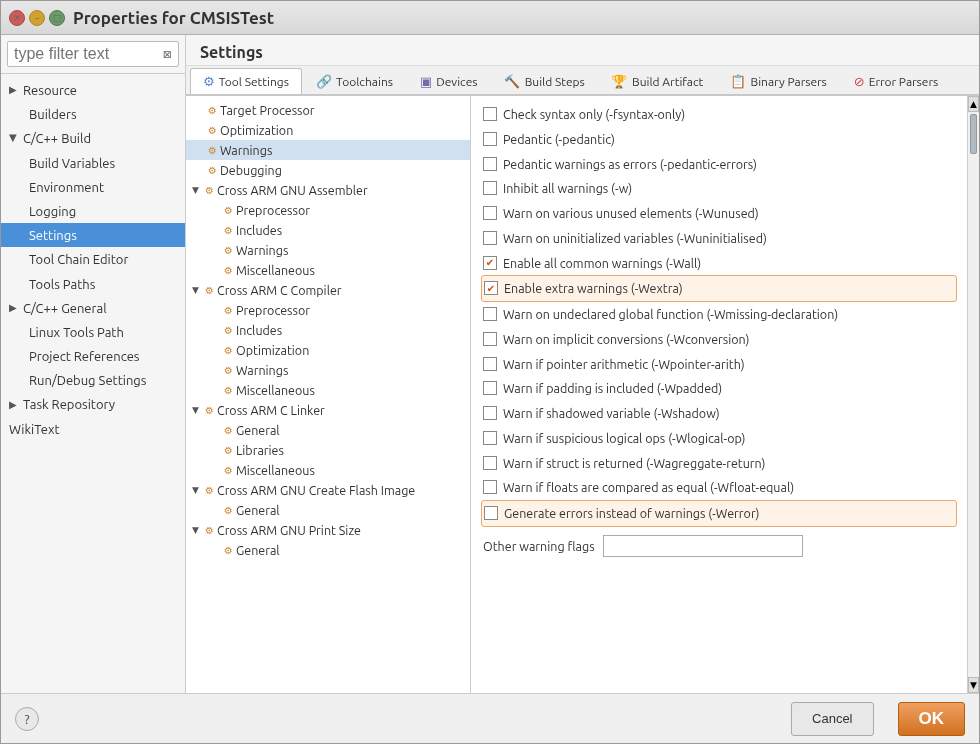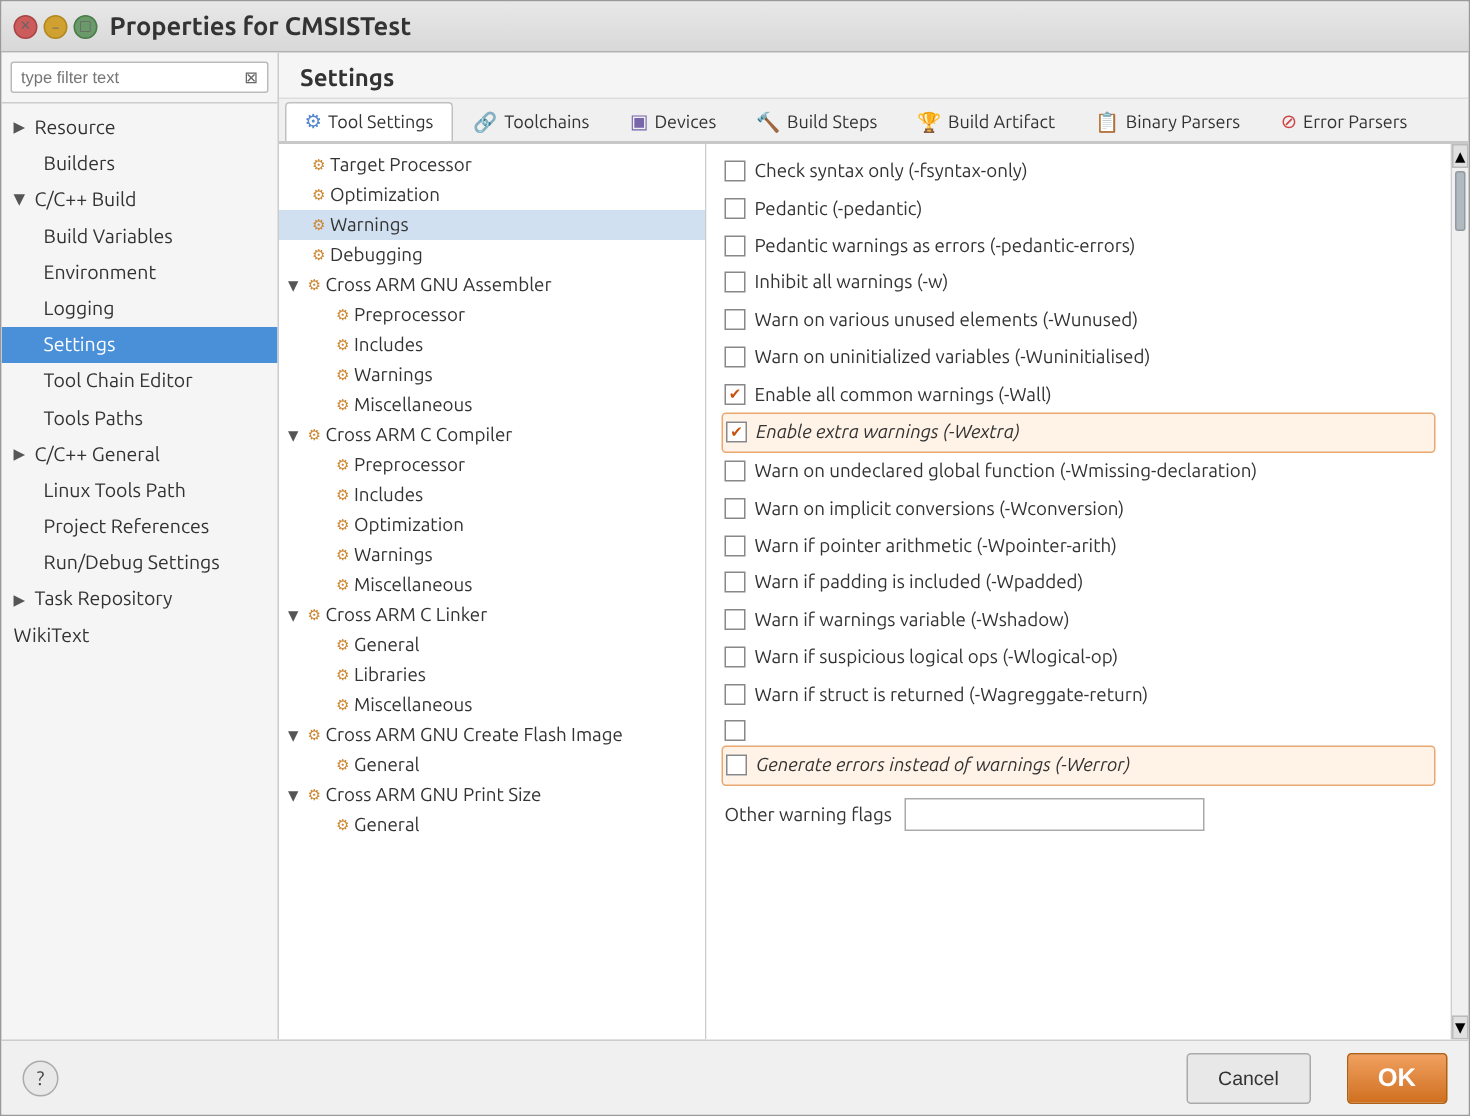--- a/index.html
+++ b/index.html
@@ -240,21 +240,20 @@
       display: flex;
       align-items: flex-start;
       padding: 3px 2px;
       gap: 6px;
     }
 
     .setting-row.highlighted {
       background: #fff3e8;
       border: 1px solid #e8a870;
       border-radius: 3px;
-      font-style: italic;
     }
 
     .checkbox {
       width: 14px;
       height: 14px;
       border: 1px solid #888;
       background: white;
       flex-shrink: 0;
       margin-top: 2px;
       display: flex;
@@ -407,21 +406,21 @@
       <div class="tb-btn maximize">□</div>
     </div>
     <span class="titlebar-title">Properties for CMSISTest</span>
   </div>
 
   <div class="content">
 
     <div class="left-panel">
       <div class="filter-bar">
         <div class="filter-input">
-          <input type="text" style="border: none; outline: none; background: transparent; font-size: 11px; color: #ec4899; width: 100%;" placeholder="type filter text">
+          <input type="text" style="border: none; outline: none; background: transparent; font-size: 16px; color: #ec4899; width: 100%;" placeholder="type filter text">
           <span class="filter-input-clear">⊠</span>
         </div>
       </div>
 
       <div class="nav-tree">
 
         <div class="nav-item nav-indent-0">
           <span class="arrow">▶</span>
           <span>Resource</span>
         </div>
@@ -679,35 +678,36 @@
             <span class="setting-label">Warn if pointer arithmetic (-Wpointer-arith)</span>
           </div>
 
           <div class="setting-row">
             <div class="checkbox"></div>
             <span class="setting-label">Warn if padding is included (-Wpadded)</span>
           </div>
 
           <div class="setting-row">
             <div class="checkbox"></div>
-            <span class="setting-label">Warn if warnings variable (-Wshadow)</span>
+            <span class="setting-label">Warn if shadowed variable (-Wshadow)</span>
           </div>
 
           <div class="setting-row">
             <div class="checkbox"></div>
             <span class="setting-label">Warn if suspicious logical ops (-Wlogical-op)</span>
           </div>
 
           <div class="setting-row">
             <div class="checkbox"></div>
             <span class="setting-label">Warn if struct is returned (-Wagreggate-return)</span>
           </div>
 
           <div class="setting-row">
             <div class="checkbox"></div>
+            <span class="setting-label">Warn if floats are compared as equal (-Wfloat-equal)</span>
           </div>
 
           <div class="setting-row highlighted">
             <div class="checkbox"></div>
             <span class="setting-label">Generate errors instead of warnings (-Werror)</span>
           </div>
 
           <div class="other-flags-row">
             <span class="other-flags-label">Other warning flags</span>
             <input type="text" class="other-flags-input" value="" style="">

